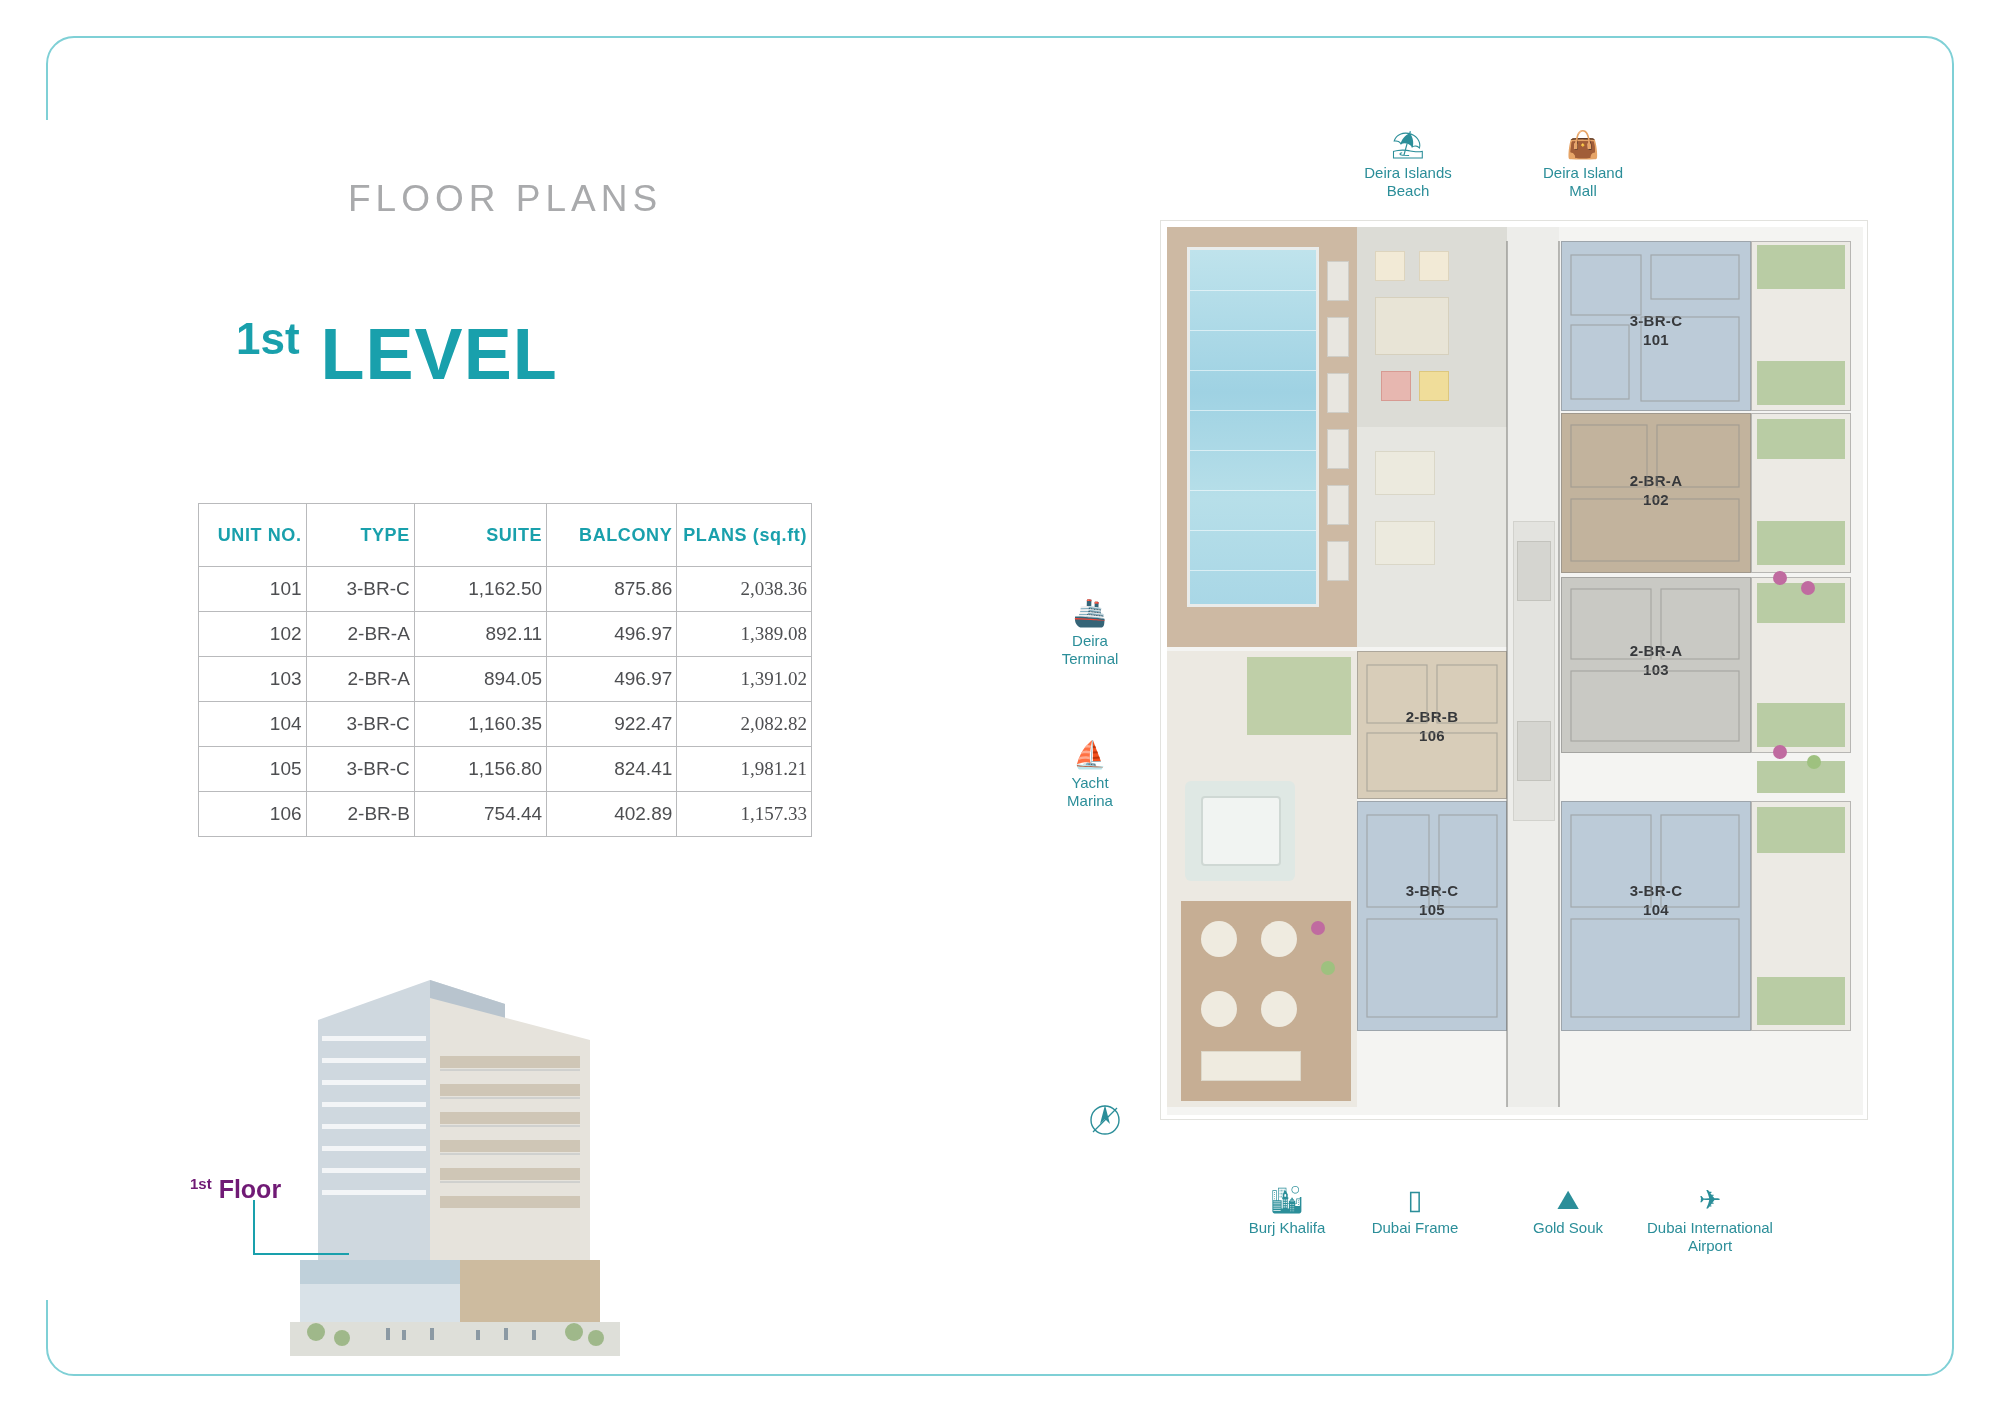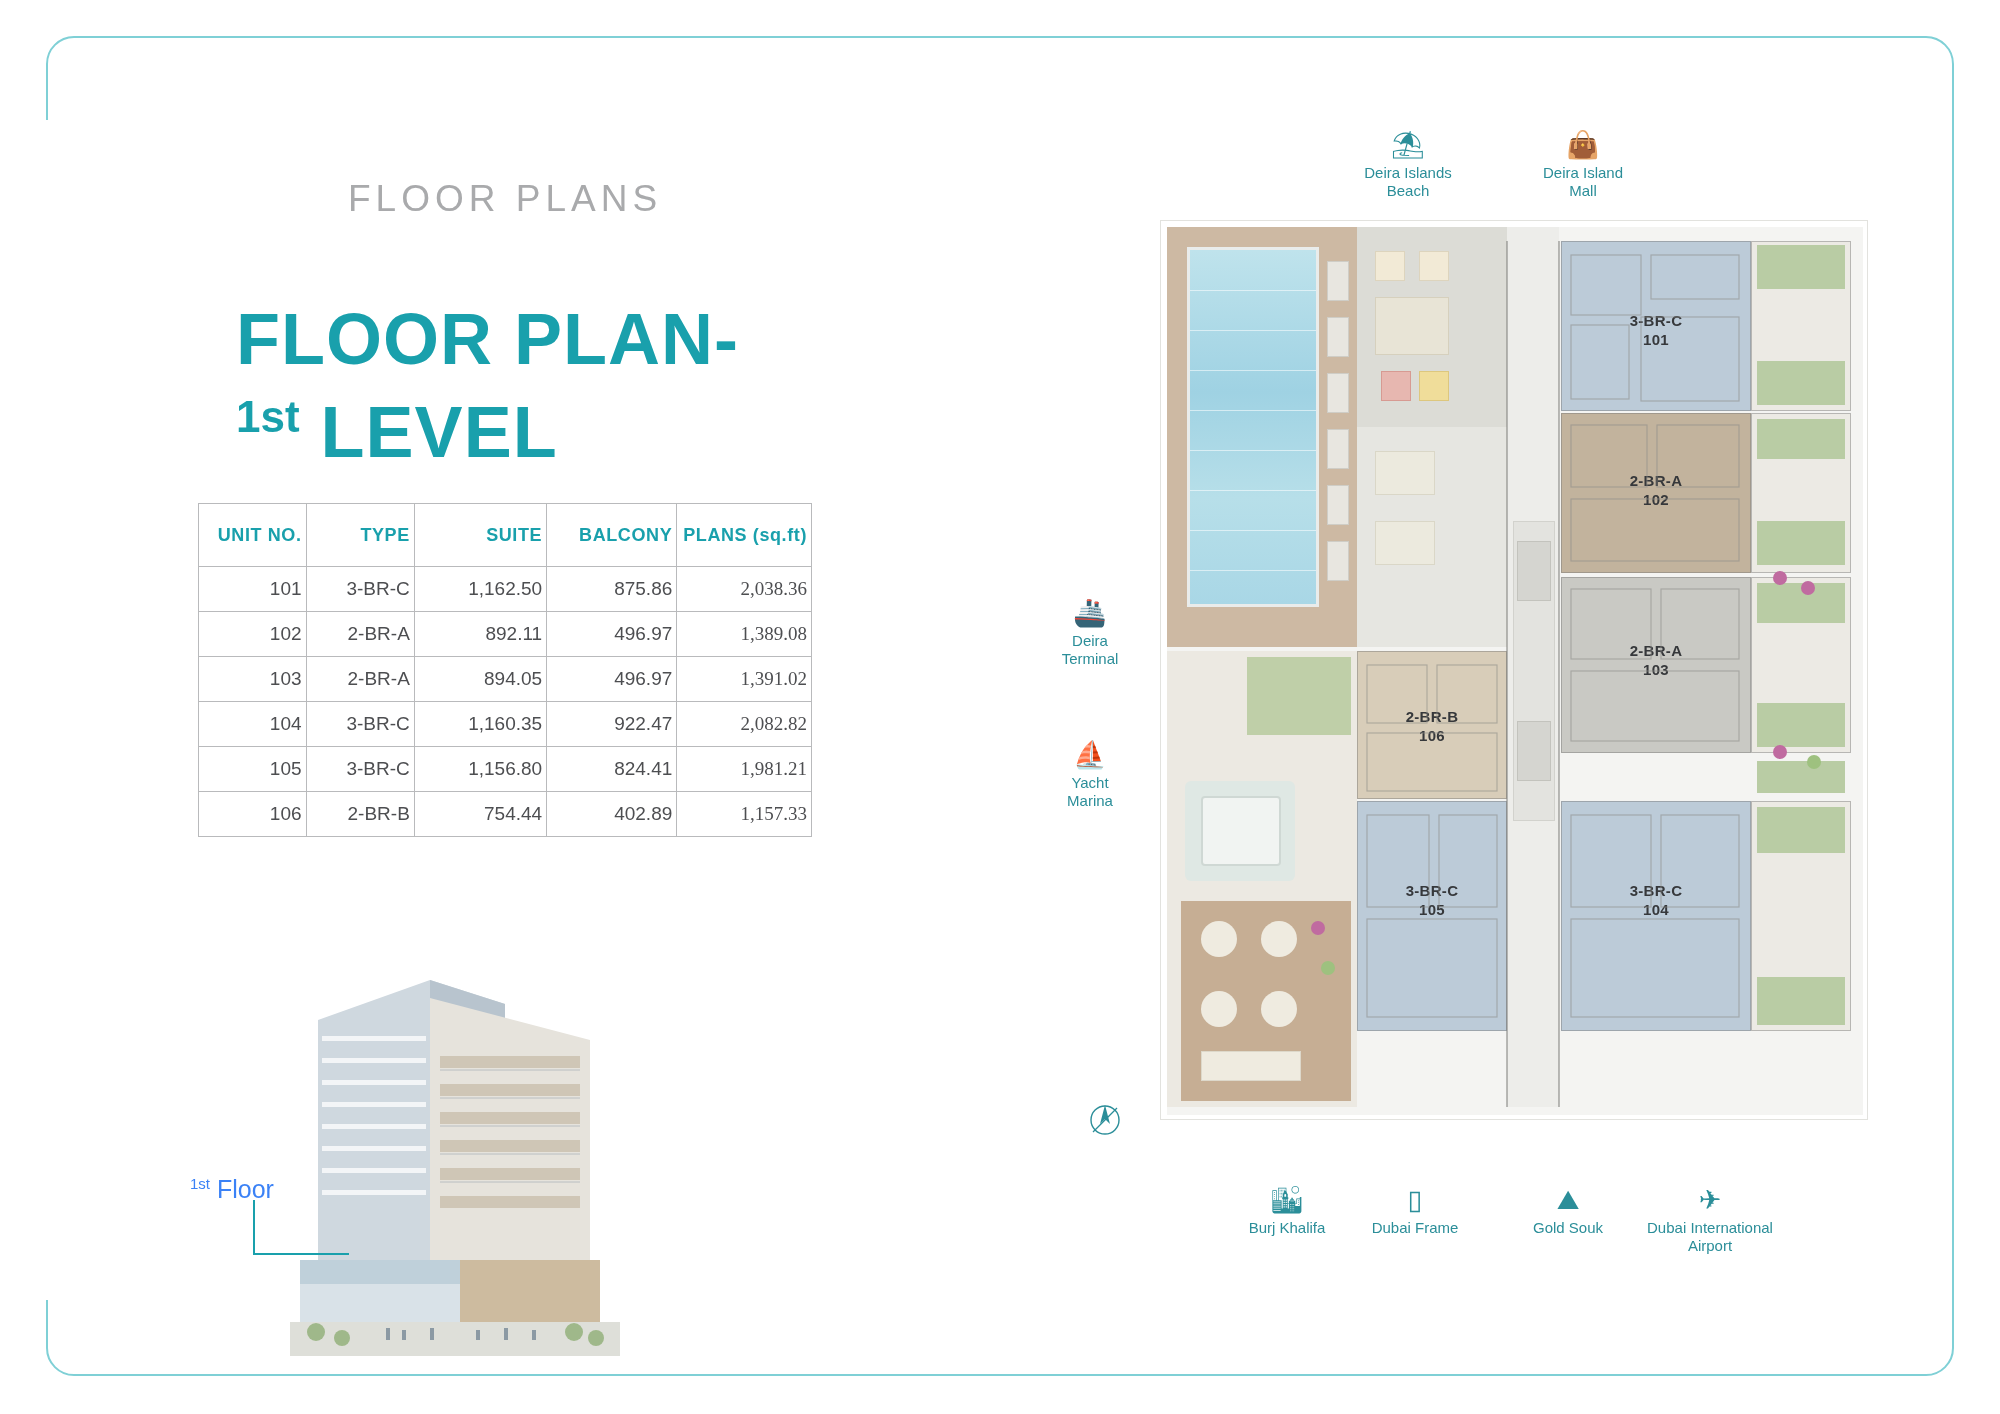--- a/index.html
+++ b/index.html
@@ -97,22 +97,22 @@
     left: 290px;
     top: 960px;
     width: 420px;
     height: 400px;
   }
   .floor-callout {
     position: absolute;
     left: 190px;
     top: 1175px;
     font-size: 25px;
-    color: #3b82f6;
-    font-weight: 400;
+    color: #701a75;
+    font-weight: 700;
   }
   .floor-callout sup { font-size: 15px; }
   .callout-line {
     position: absolute;
     left: 253px;
     top: 1200px;
     width: 2px;
     height: 55px;
     background: #19a0ac;
   }
@@ -220,21 +220,20 @@
 </head>
 <body>
 
 <div class="page-frame"></div>
 <div class="frame-notch notch-left"></div>
 <div class="frame-notch notch-bottom"></div>
 
 <div class="kicker">FLOOR PLANS</div>
 
 <div class="headline">
-  <span>FLOOR PLAN-</span>
   <span class="line2"><sup>1st</sup><span> LEVEL</span></span>
 </div>
 
 <table class="unit-table">
   <thead>
     <tr>
       <th><span>UNIT NO.</span></th>
       <th>TYPE</th>
       <th>SUITE</th>
       <th>BALCONY</th>

